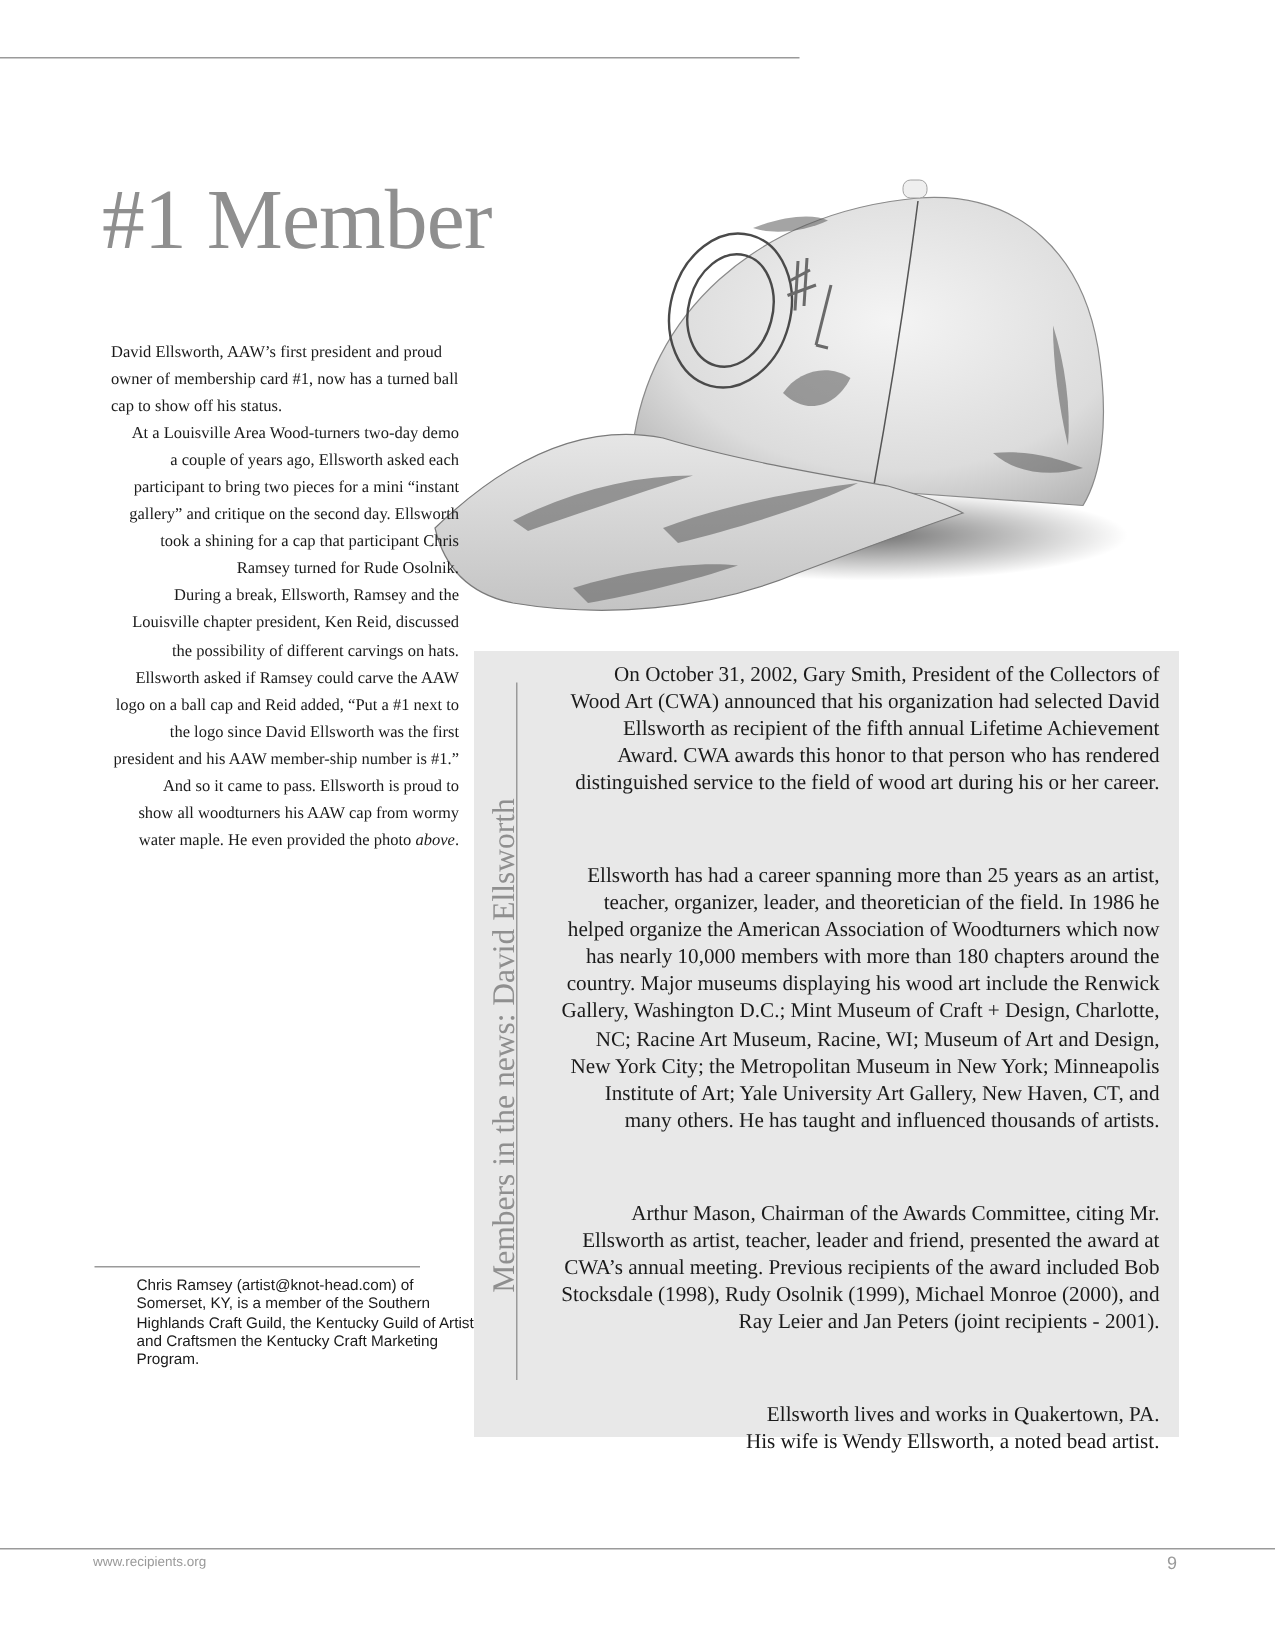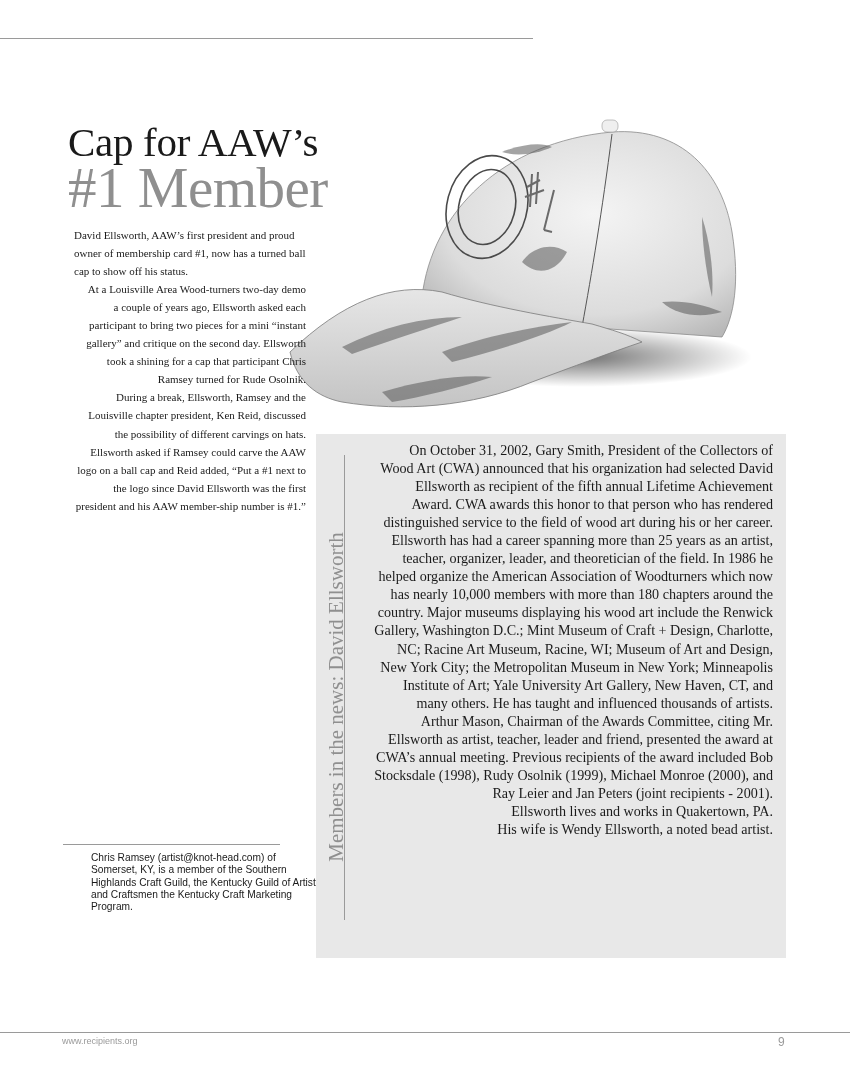--- a/index.html
+++ b/index.html
@@ -18,33 +18,32 @@
   .bio { position: absolute; left: 63px; top: 852px; width: 230px; font-family: "Liberation Sans", "DejaVu Sans", sans-serif;
          font-size: 10.2px; line-height: 12.3px; color: #1a1a1a; margin-left: 28px; }
   .photo { position: absolute; left: 282px; top: 112px; width: 560px; height: 315px; }
   .sidebar { position: absolute; left: 316px; top: 434px; width: 470px; height: 524px; background: #e8e8e8; }
   .sidebar-label { position: absolute; left: 316px; top: 434px; width: 40px; height: 524px; }
   .sidebar-label span { position: absolute; left: 50%; top: 263px; transform: translate(-50%, -50%) rotate(-90deg);
          white-space: nowrap; font-size: 21px; color: #8f8f8f; }
   .sidebar-vrule { position: absolute; left: 344px; top: 455px; width: 1px; height: 465px; background: #9a9a9a; }
   .sidebar-text { position: absolute; left: 373px; top: 441px; width: 400px; font-size: 14.1px; line-height: 18.05px; color: #1a1a1a; text-align: right; }
   .sidebar-text p { margin: 0; }
-  .sidebar-text p.indent { text-indent: 13px; }
+  .sidebar-text p.indent { text-indent: 13px; margin-top: 44px; }
   .footer-url { position: absolute; left: 62px; top: 1036px; font-family: "Liberation Sans", "DejaVu Sans", sans-serif;
          font-size: 9px; color: #9a9a9a; }
   .page-num { position: absolute; left: 778px; top: 1035px; font-family: "Liberation Sans", "DejaVu Sans", sans-serif;
          font-size: 12px; color: #9a9a9a; }
 </style>
 </head>
 <body>
 
 <div class="top-rule"></div>
 
 <h1 class="title">
-  <span class="title-line1">Cap for AAW’s</span>
   <span class="title-line2">#1 Member</span>
 </h1>
 
 <div class="photo" role="img" aria-label="Turned wooden ball cap carved with AAW logo and #1">
   <svg width="560" height="315" viewBox="0 0 560 315" xmlns="http://www.w3.org/2000/svg">
     <defs>
       <radialGradient id="crownG" cx="0.55" cy="0.4" r="0.7">
         <stop offset="0" stop-color="#f4f4f4"></stop>
         <stop offset="0.7" stop-color="#dcdcdc"></stop>
         <stop offset="1" stop-color="#b8b8b8"></stop>
@@ -80,20 +79,21 @@
       <path d="M245 75 L258 68 M243 85 L262 78 M250 62 L248 95 M256 60 L254 92"></path>
       <path d="M272 78 L262 118 M262 118 L270 120"></path>
     </g>
   </svg>
 </div>
 
 <div class="left-col">
   <p>David Ellsworth, AAW’s first president and proud owner of membership card #1, now has a turned ball cap to show off his status.</p>
   <p class="indent">At a Louisville Area Wood-turners two-day demo a couple of years ago, Ellsworth asked each participant to bring two pieces for a mini “instant gallery” and critique on the second day. Ellsworth took a shining for a cap that participant Chris Ramsey turned for Rude Osolnik.</p>
   <p class="indent">During a break, Ellsworth, Ramsey and the Louisville chapter president, Ken Reid, discussed the possibility of different carvings on hats. Ellsworth asked if Ramsey could carve the AAW logo on a ball cap and Reid added, “Put a #1 next to the logo since David Ellsworth was the first president and his AAW member-ship number is #1.”</p>
+  <p class="indent"><span>And so it came to pass. Ellsworth is proud to show all woodturners his AAW cap from wormy water maple. He even provided the photo</span> <em>above</em><span>.</span></p>
 </div>
 
 <div class="left-rule"></div>
 <div class="bio">Chris Ramsey (artist@knot-head.com) of Somerset, KY, is a member of the Southern Highlands Craft Guild, the Kentucky Guild of Artists and Craftsmen the Kentucky Craft Marketing Program.</div>
 
 <div class="sidebar"></div>
 <div class="sidebar-label">
   <span>Members in the news: David Ellsworth</span>
 </div>
 <div class="sidebar-vrule"></div>

